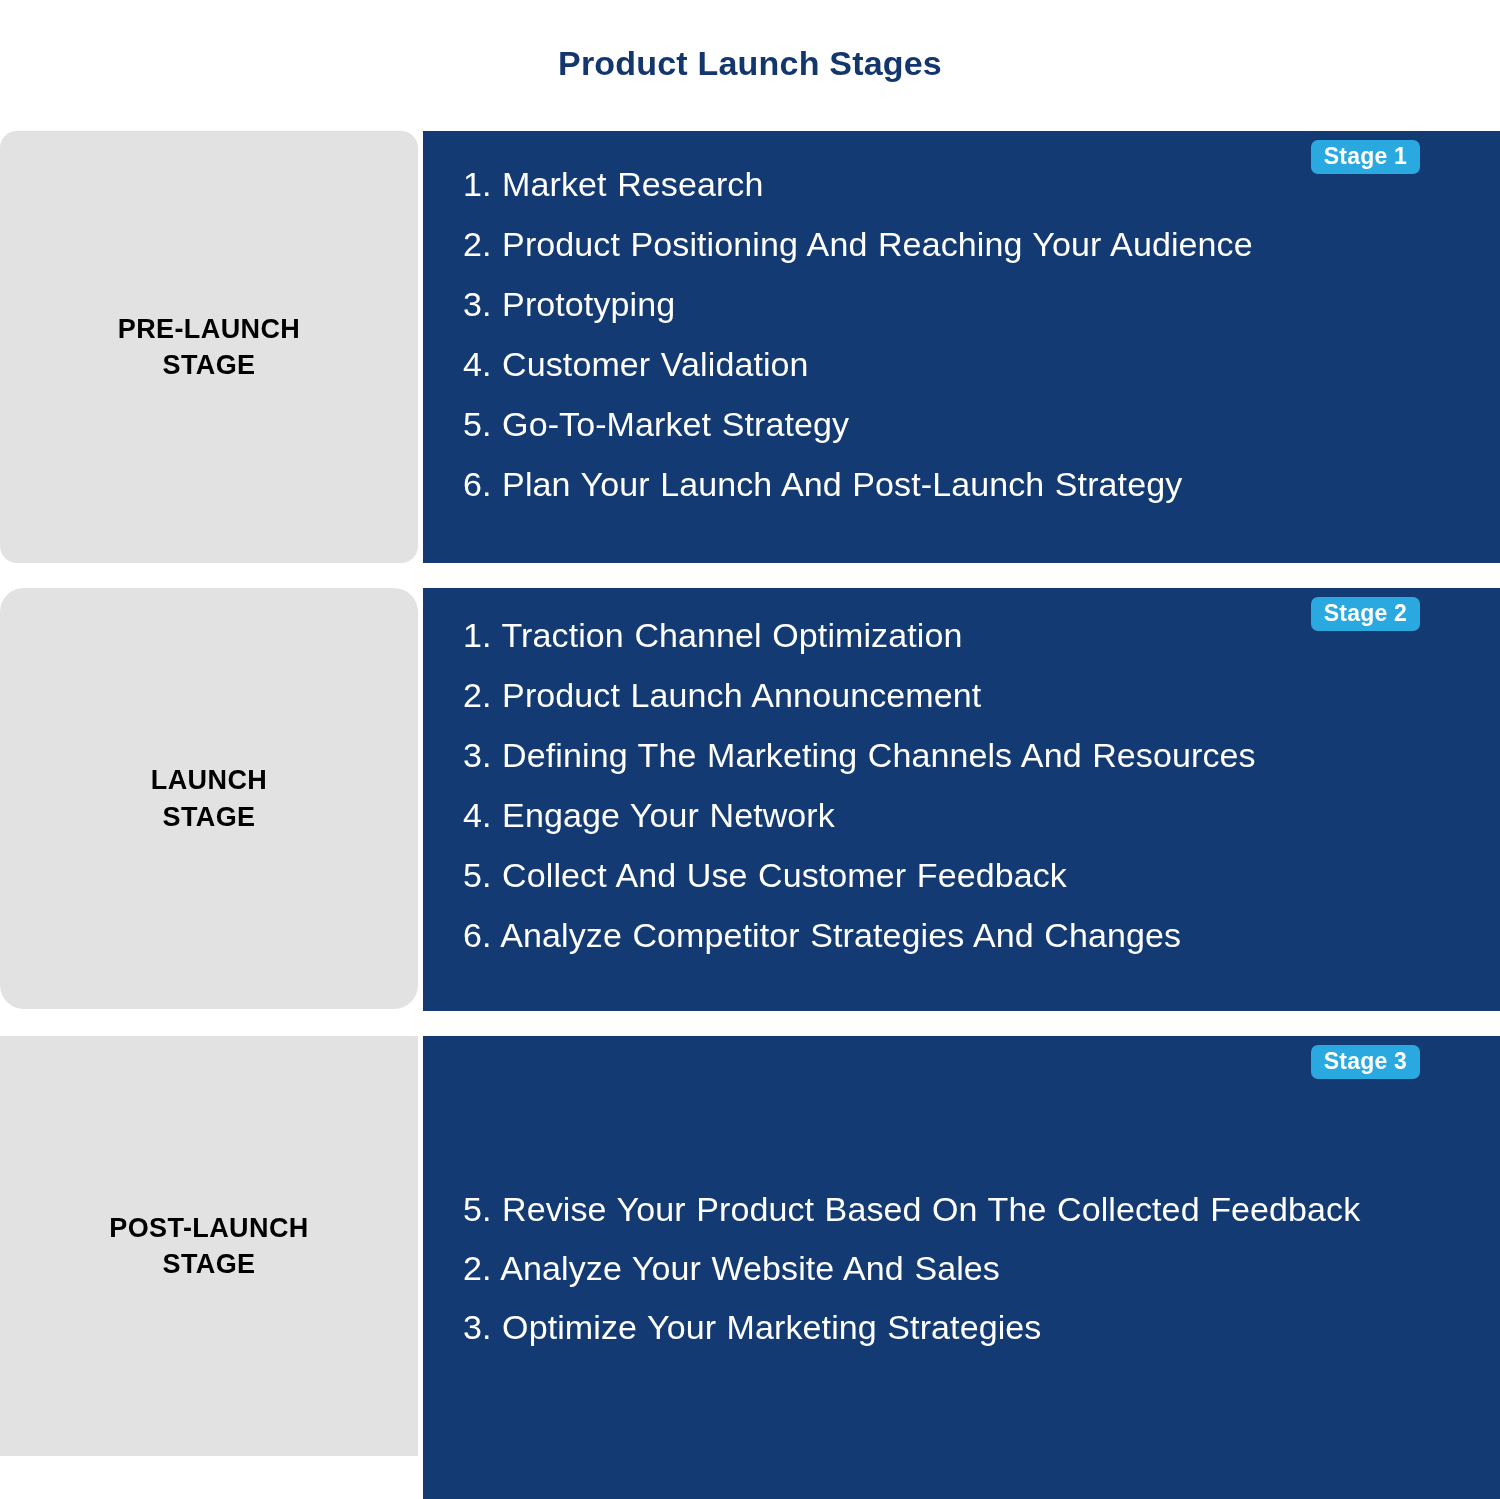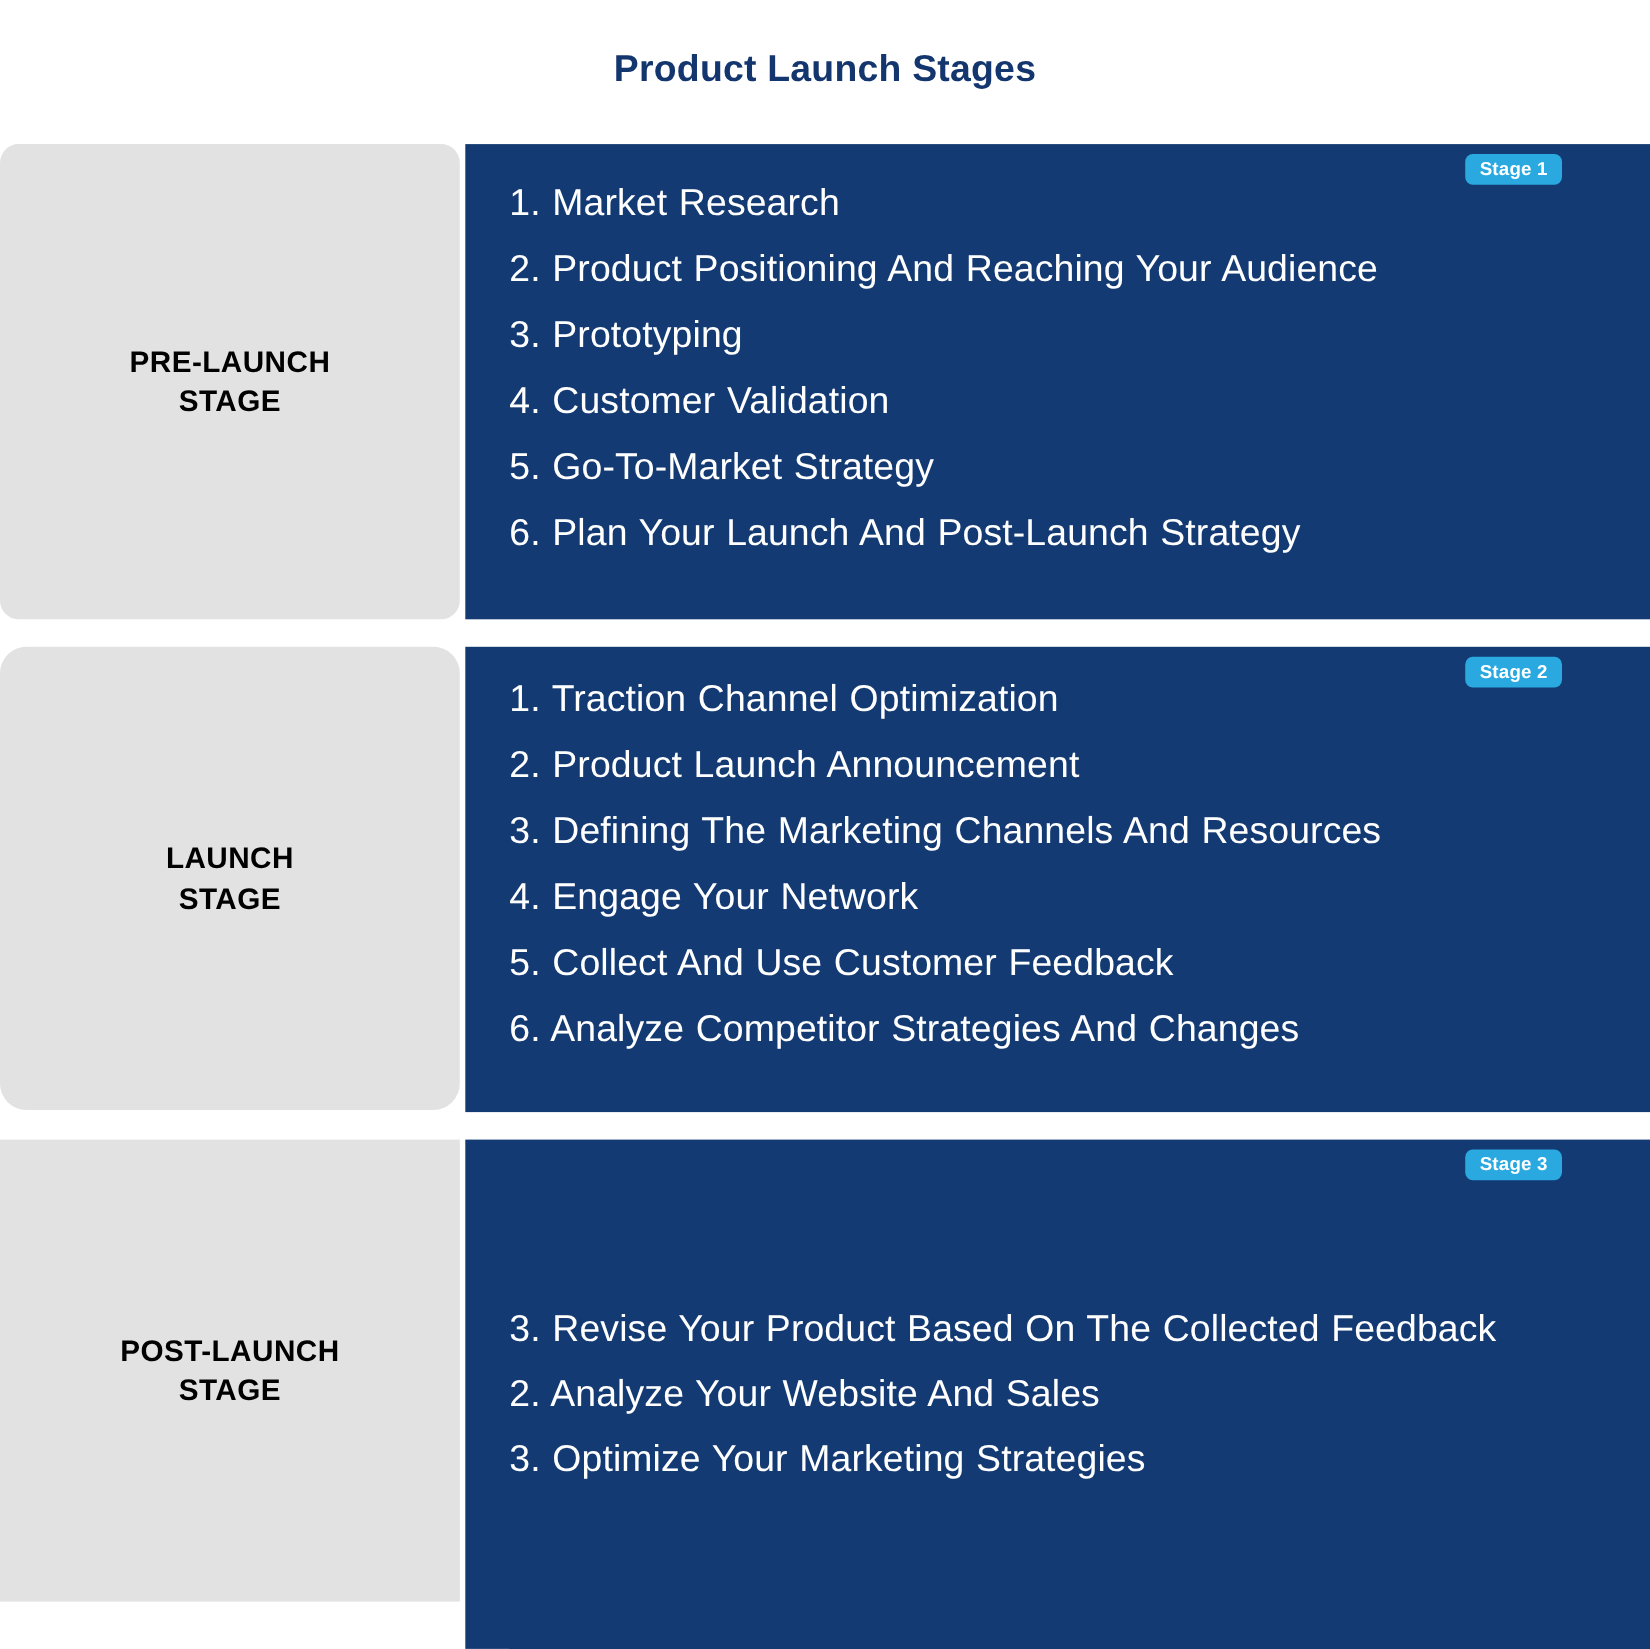--- a/index.html
+++ b/index.html
@@ -90,21 +90,21 @@
     box-sizing: border-box;
     overflow: hidden;
   }
 
   .badge {
     position: absolute;
     top: 9px;
     right: 80px;
     background: #29A9E0;
     color: #ffffff;
-    font-size: 17px;
+    font-size: 23px;
     font-weight: bold;
     border-radius: 7px;
     padding: 5px 13px 6px 13px;
     line-height: 1;
     letter-spacing: 0.2px;
     white-space: nowrap;
     z-index: 3;
   }
 
   .item-list {
@@ -173,18 +173,18 @@
 </section>
 
 <section class="stage-row" id="row-2">
   <div class="label-col">
     <div class="label-text">Post-Launch
 Stage</div>
   </div>
   <div class="content-col">
     <div class="badge">Stage 3</div>
     <ul class="item-list">
-      <li class="item">3. Revise Your Product Based On The Collected Feedback</li>
+      <li class="item">5. Revise Your Product Based On The Collected Feedback</li>
       <li class="item">2. Analyze Your Website And Sales</li>
       <li class="item">3. Optimize Your Marketing Strategies</li>
     </ul>
   </div>
 </section>
 
 </body></html>

